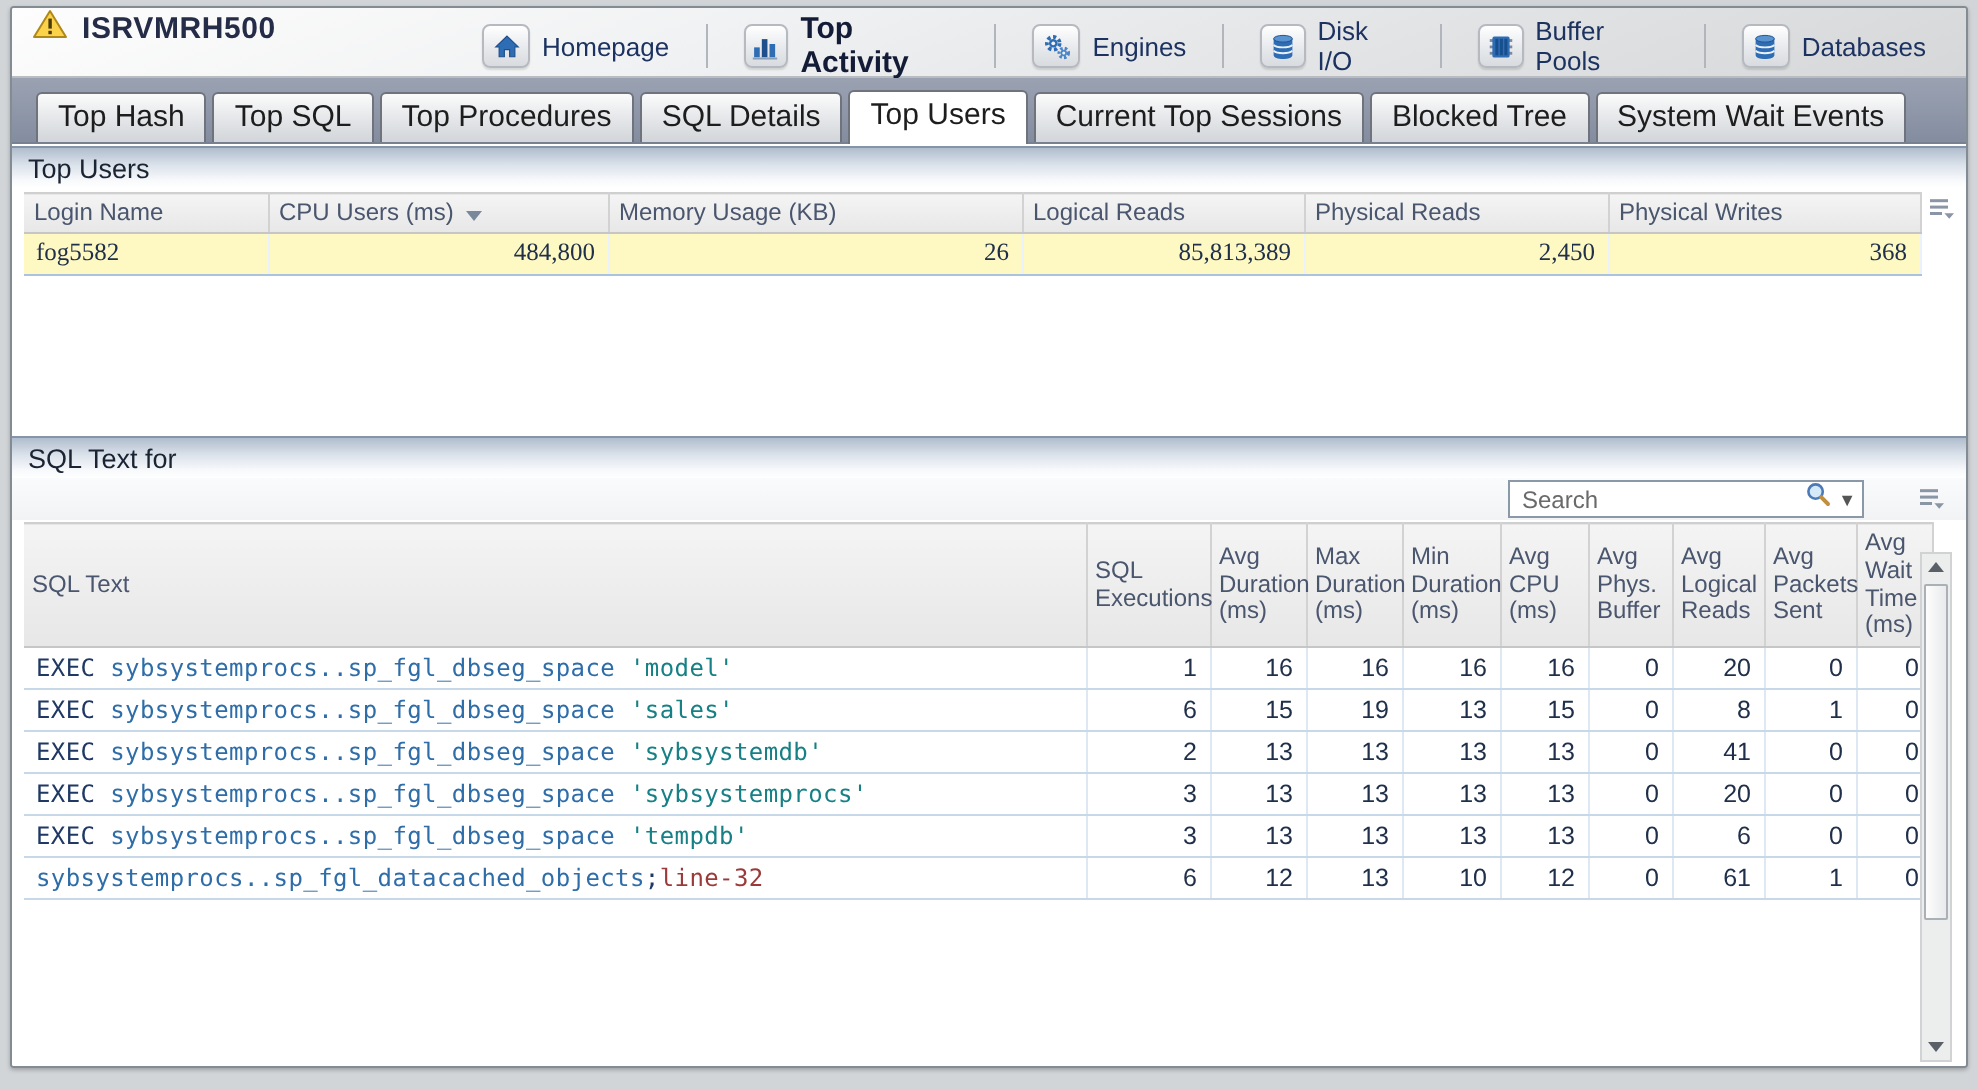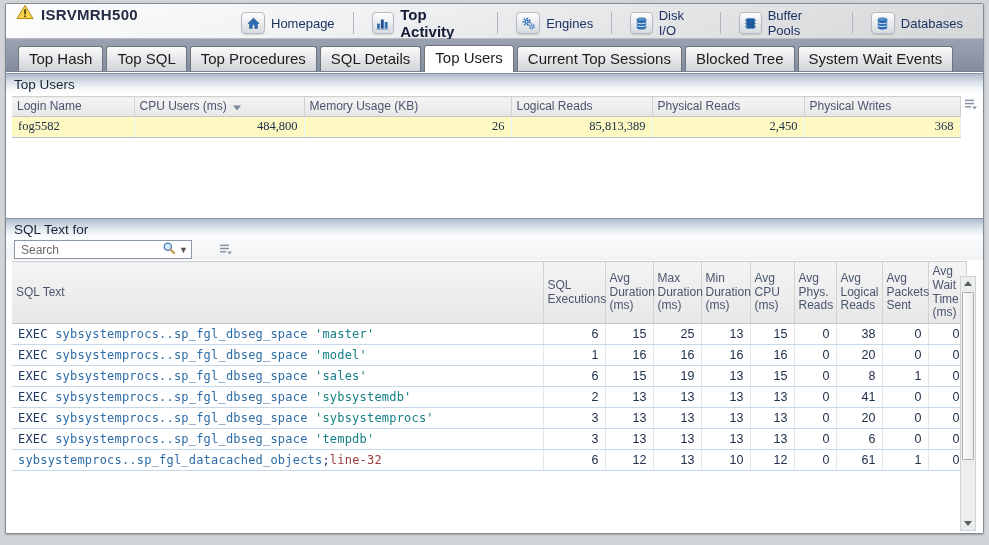--- a/index.html
+++ b/index.html
@@ -55,21 +55,21 @@
   .users-table-wrap { padding:2px 6px 0; display:flex; align-items:flex-start; }
   .users-table { width:948px; }
   .users-table td { background:#fef9c3; border-right:1px solid #eaf2fb; border-bottom:1px solid #aac4e0; height:21px;font-family:Liberation Serif, serif; }
   .sort-arrow { display:inline-block; margin-left:6px; vertical-align:middle; }
 
   
   .grid-menu { width:18px; height:17px; display:flex; align-items:center; justify-content:center; cursor:pointer; margin-left:3px; }
 
   
   .sql-toolbar { height:21px; background:linear-gradient(#fafbfc,#f1f3f5); display:flex; align-items:center;
-                 justify-content:flex-start; padding:0 8px; }
+                 justify-content:flex-end; padding:0 8px; }
   .searchbox { width:178px; height:19px; border:1px solid #8a98a8; background:#fff; display:flex;
                align-items:center; padding:0 3px 0 6px; margin-right:22px; }
   .searchbox input { flex:1; border:none; outline:none; font-size:12px; color:#333;
                      font-family:"Liberation Sans",sans-serif; background:transparent; min-width:0; }
   .searchbox input::placeholder { color:#6a6a6a; opacity:1; }
   .search-dd { font-size:9px; color:#555; margin-left:3px; cursor:pointer; }
 
   
   .sql-body { position:relative; padding:1px 6px 0; }
   .sql-table { width:948px; }
@@ -287,39 +287,27 @@
               <col style="width:38px">
             </colgroup>
           <thead>
               <tr>
                 <th>SQL Text</th>
                 <th>SQL Executions</th>
                 <th>Avg Duration (ms)</th>
                 <th>Max Duration (ms)</th>
                 <th>Min Duration (ms)</th>
                 <th>Avg CPU (ms)</th>
-                <th>Avg Phys. Reads</th>
+                <th>Avg Phys. Buffer</th>
                 <th>Avg Logical Reads</th>
                 <th>Avg Packets Sent</th>
                 <th>Avg Wait Time (ms)</th>
               </tr>
             </thead>
           <tbody>
-              <tr>
-                <td class="sql-cell"><span class="tok-kw">EXEC </span><span class="tok-id">sybsystemprocs..sp_fgl_dbseg_space </span><span class="tok-str">'master'</span></td>
-                <td class="num">6</td>
-                <td class="num">15</td>
-                <td class="num">25</td>
-                <td class="num">13</td>
-                <td class="num">15</td>
-                <td class="num">0</td>
-                <td class="num">38</td>
-                <td class="num">0</td>
-                <td class="num">0</td>
-              </tr>
               <tr>
                 <td class="sql-cell"><span class="tok-kw">EXEC </span><span class="tok-id">sybsystemprocs..sp_fgl_dbseg_space </span><span class="tok-str">'model'</span></td>
                 <td class="num">1</td>
                 <td class="num">16</td>
                 <td class="num">16</td>
                 <td class="num">16</td>
                 <td class="num">16</td>
                 <td class="num">0</td>
                 <td class="num">20</td>
                 <td class="num">0</td>

